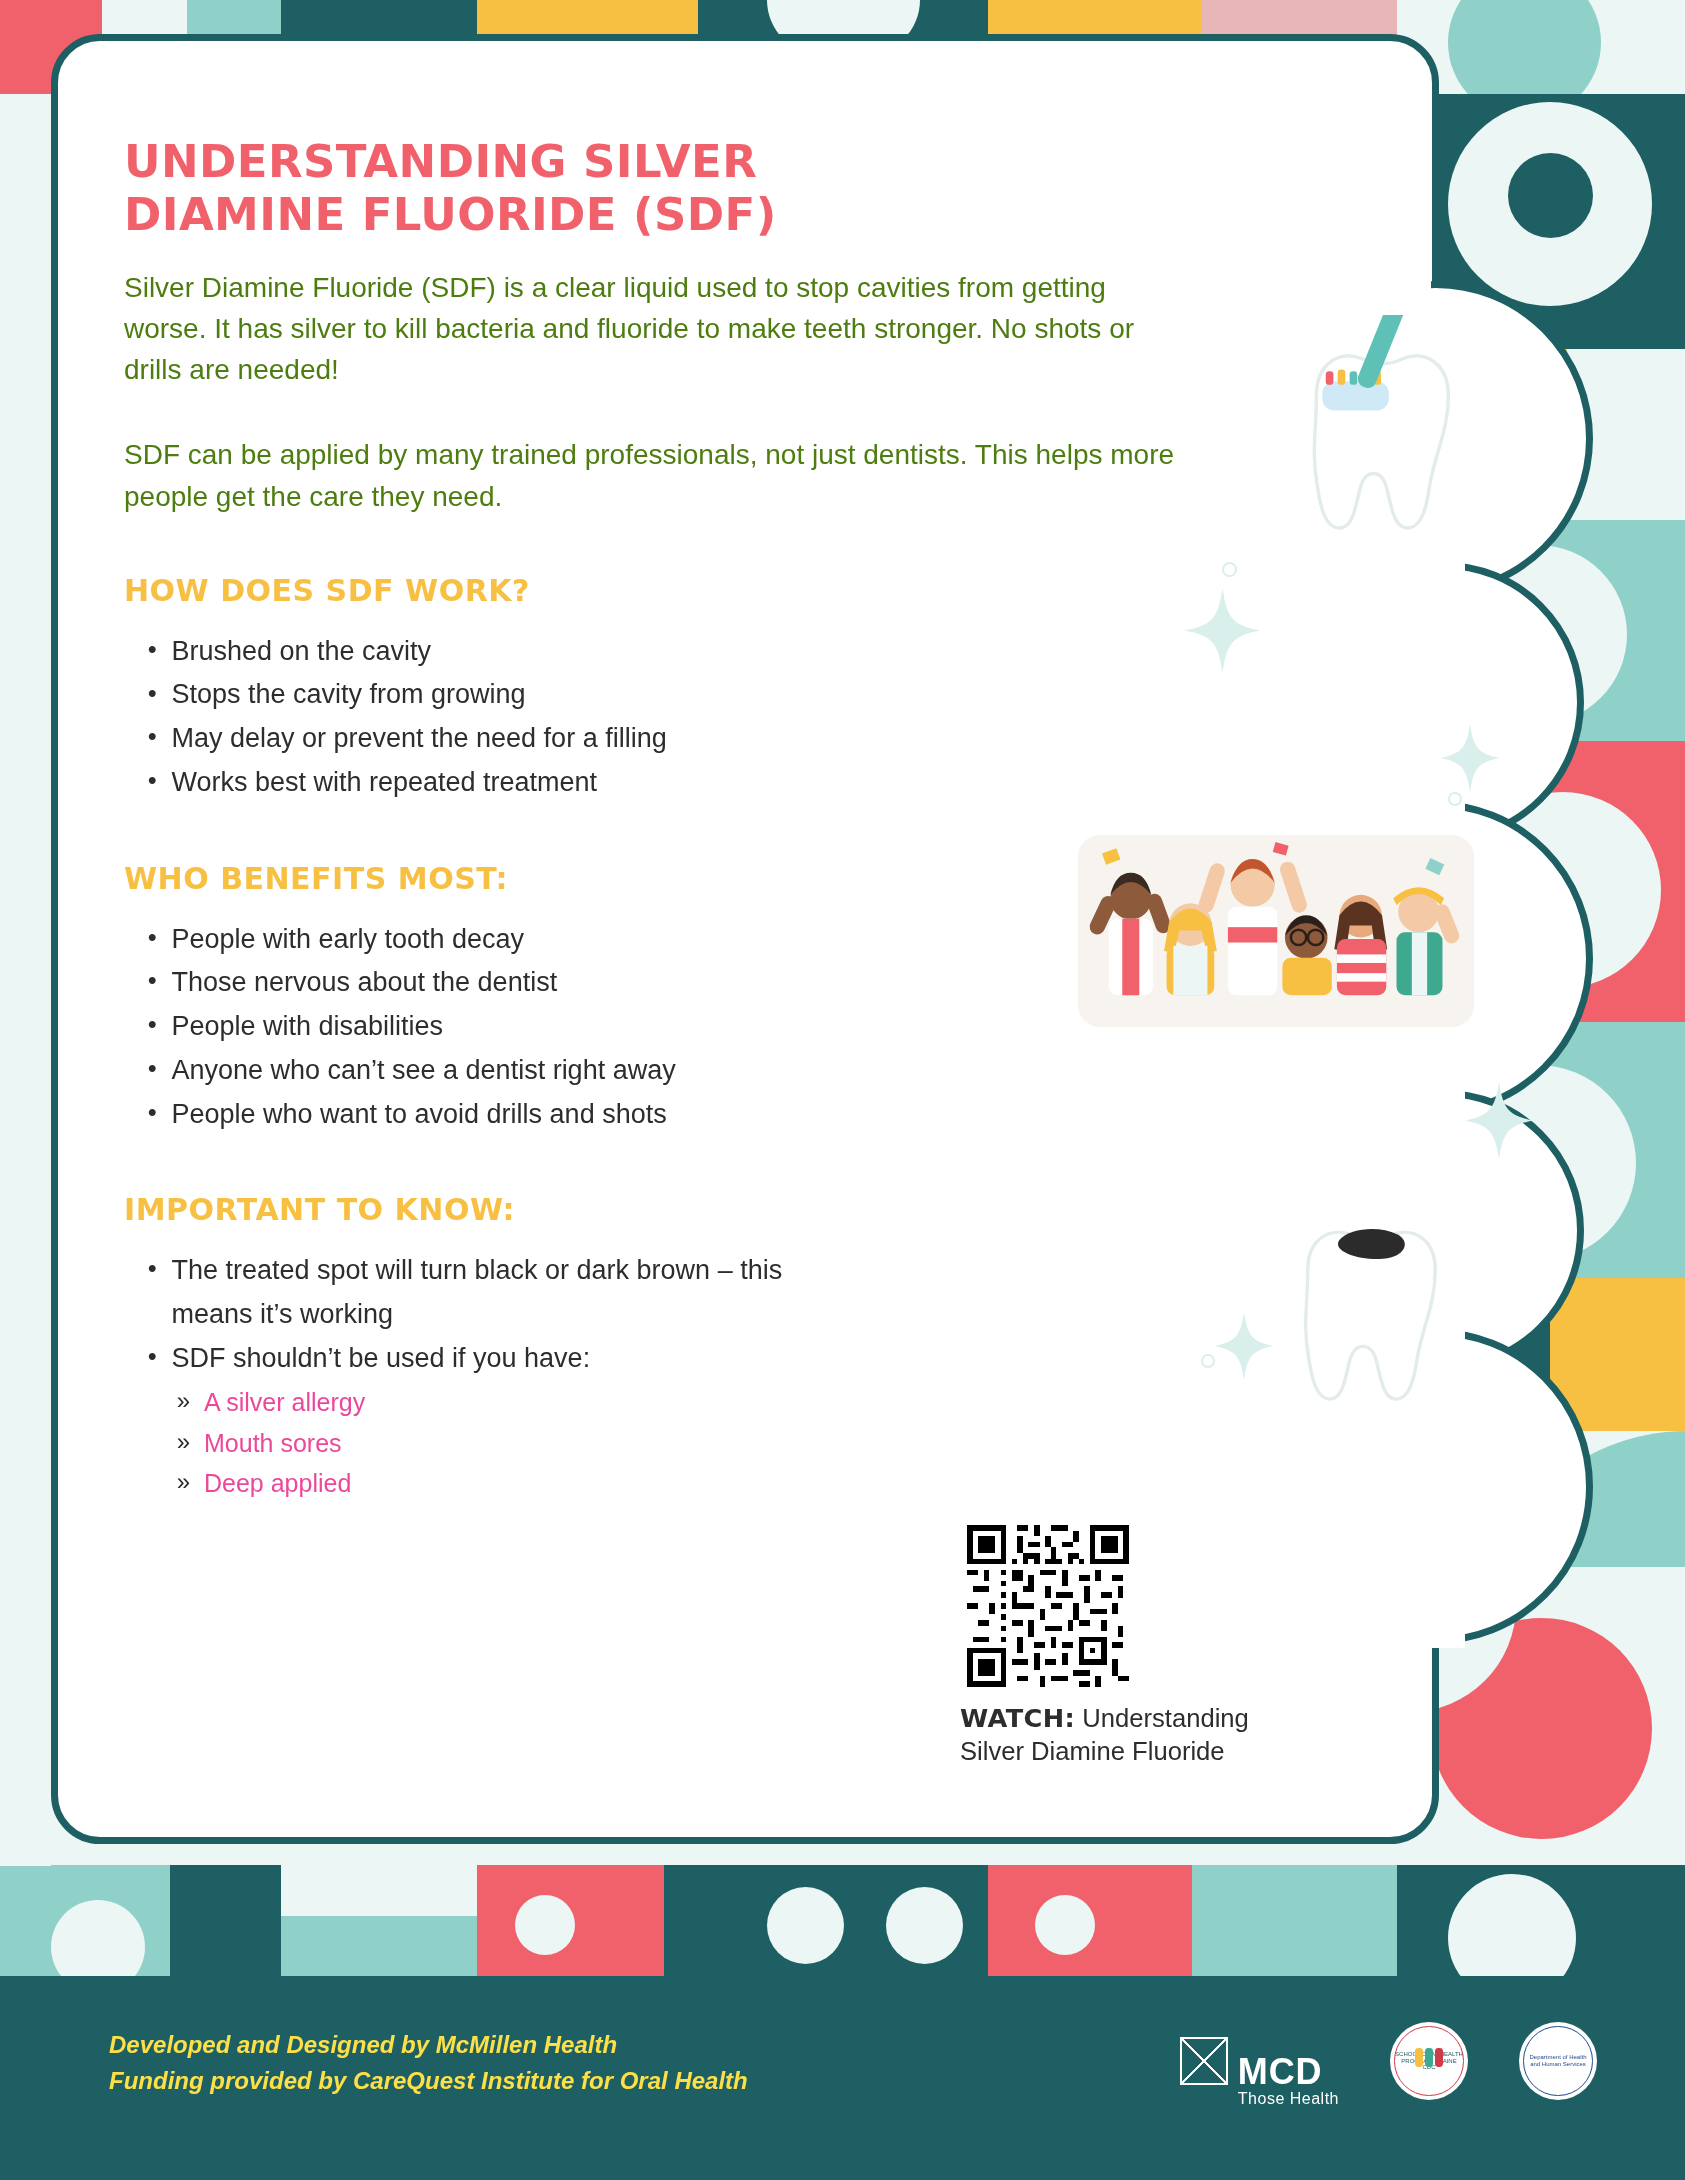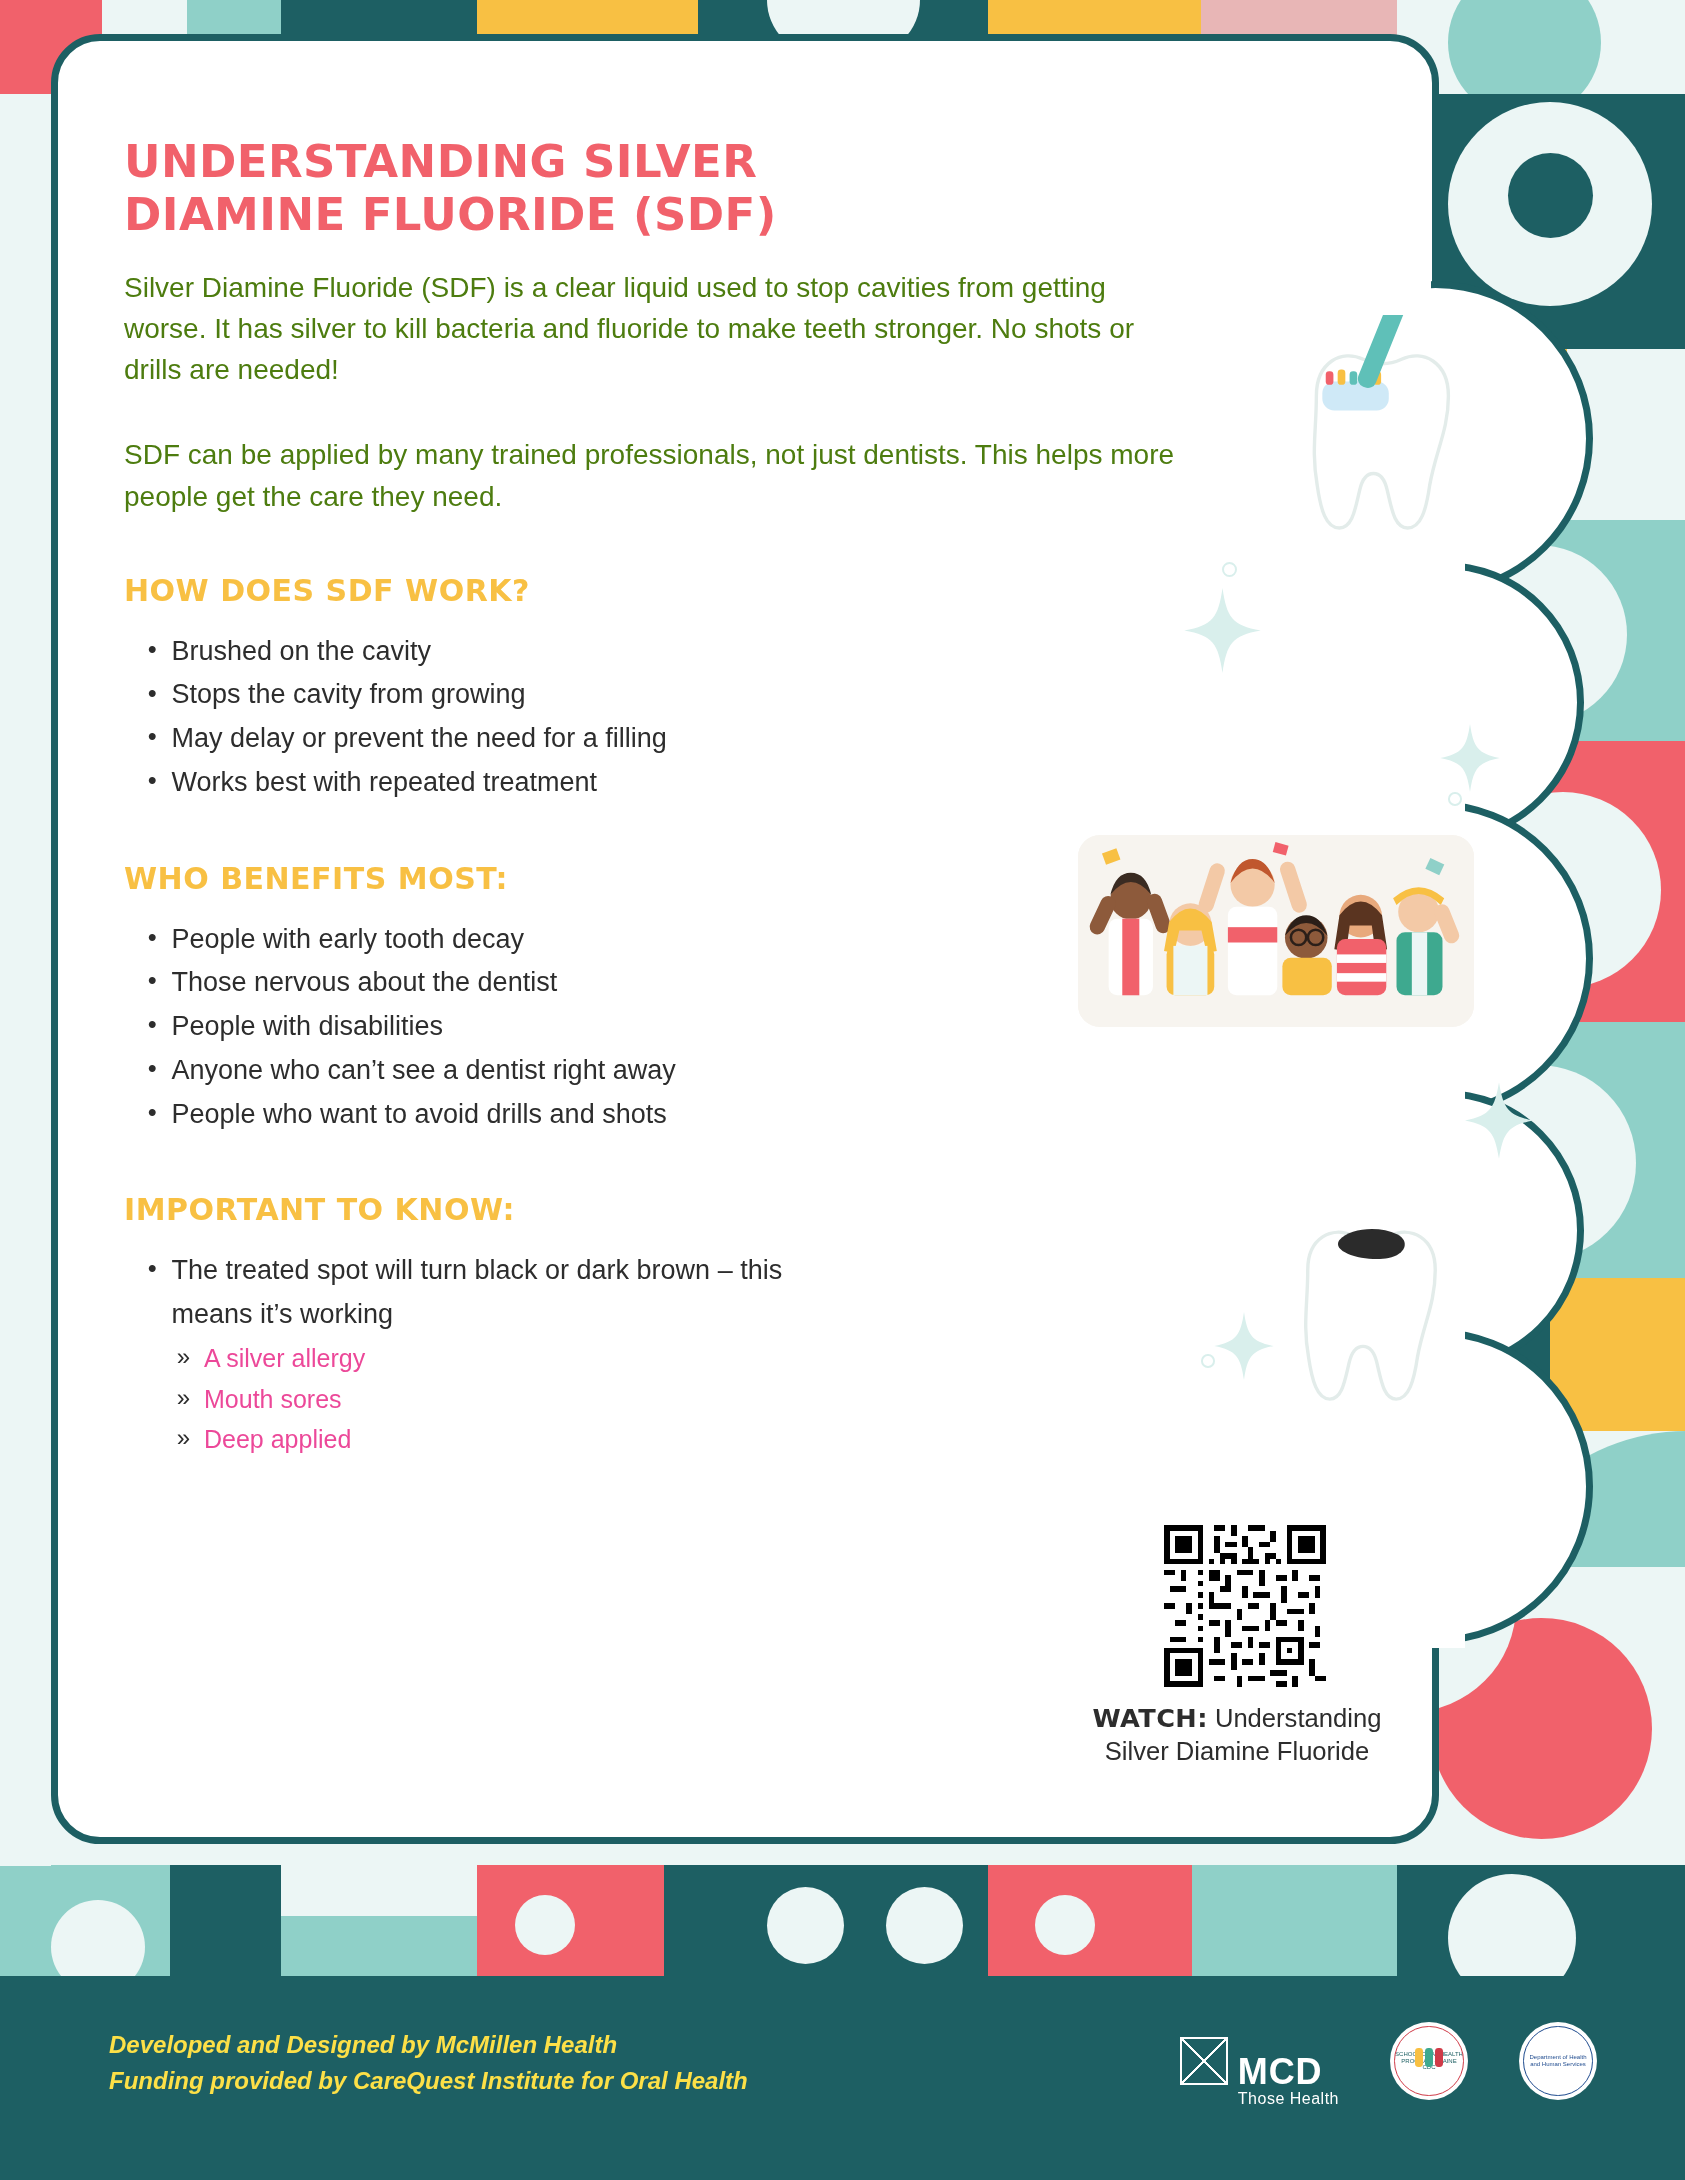--- a/index.html
+++ b/index.html
@@ -142,25 +142,25 @@
     border-radius: 22px;
     overflow: hidden;
     z-index: 21;
   }
   .tooth-plain-ill { position: absolute; left: 1278px; top: 1193px; width: 187px; height: 226px; z-index: 21; }
   .sparkle { position: absolute; z-index: 21; }
 
   
   .qr-block {
     position: absolute;
-    left: 1054px;
+    left: 960px;
     top: 1525px;
     width: 375px;
     z-index: 22;
-    text-align: center;
+    text-align: left;
   }
   .qr-code {
     width: 162px; height: 162px;
     margin-left: 6.8px;
     image-rendering: pixelated;
   }
   .qr-caption {
     margin-top: 12px;
     font-size: 25.6px;
     color: #2d2d2d;
@@ -398,20 +398,21 @@
       <li>People with early tooth decay</li>
       <li>Those nervous about the dentist</li>
       <li>People with disabilities</li>
       <li>Anyone who can’t see a dentist right away</li>
       <li>People who want to avoid drills and shots</li>
     </ul>
 
     <h2 class="section">IMPORTANT TO KNOW:</h2>
     <ul class="bullets">
       <li class="li-2line" style="max-width:698px;">The treated spot will turn black or dark brown – this means it’s working</li>
+      <li>SDF shouldn’t be used if you have:</li>
     </ul>
     <ul class="subbullets">
       <li>A silver allergy</li>
       <li>Mouth sores</li>
       <li>Deep applied</li>
     </ul>
   </div>
 
   <div class="qr-block">
     <svg class="qr-code" viewBox="0 0 29 29" shape-rendering="crispEdges">

